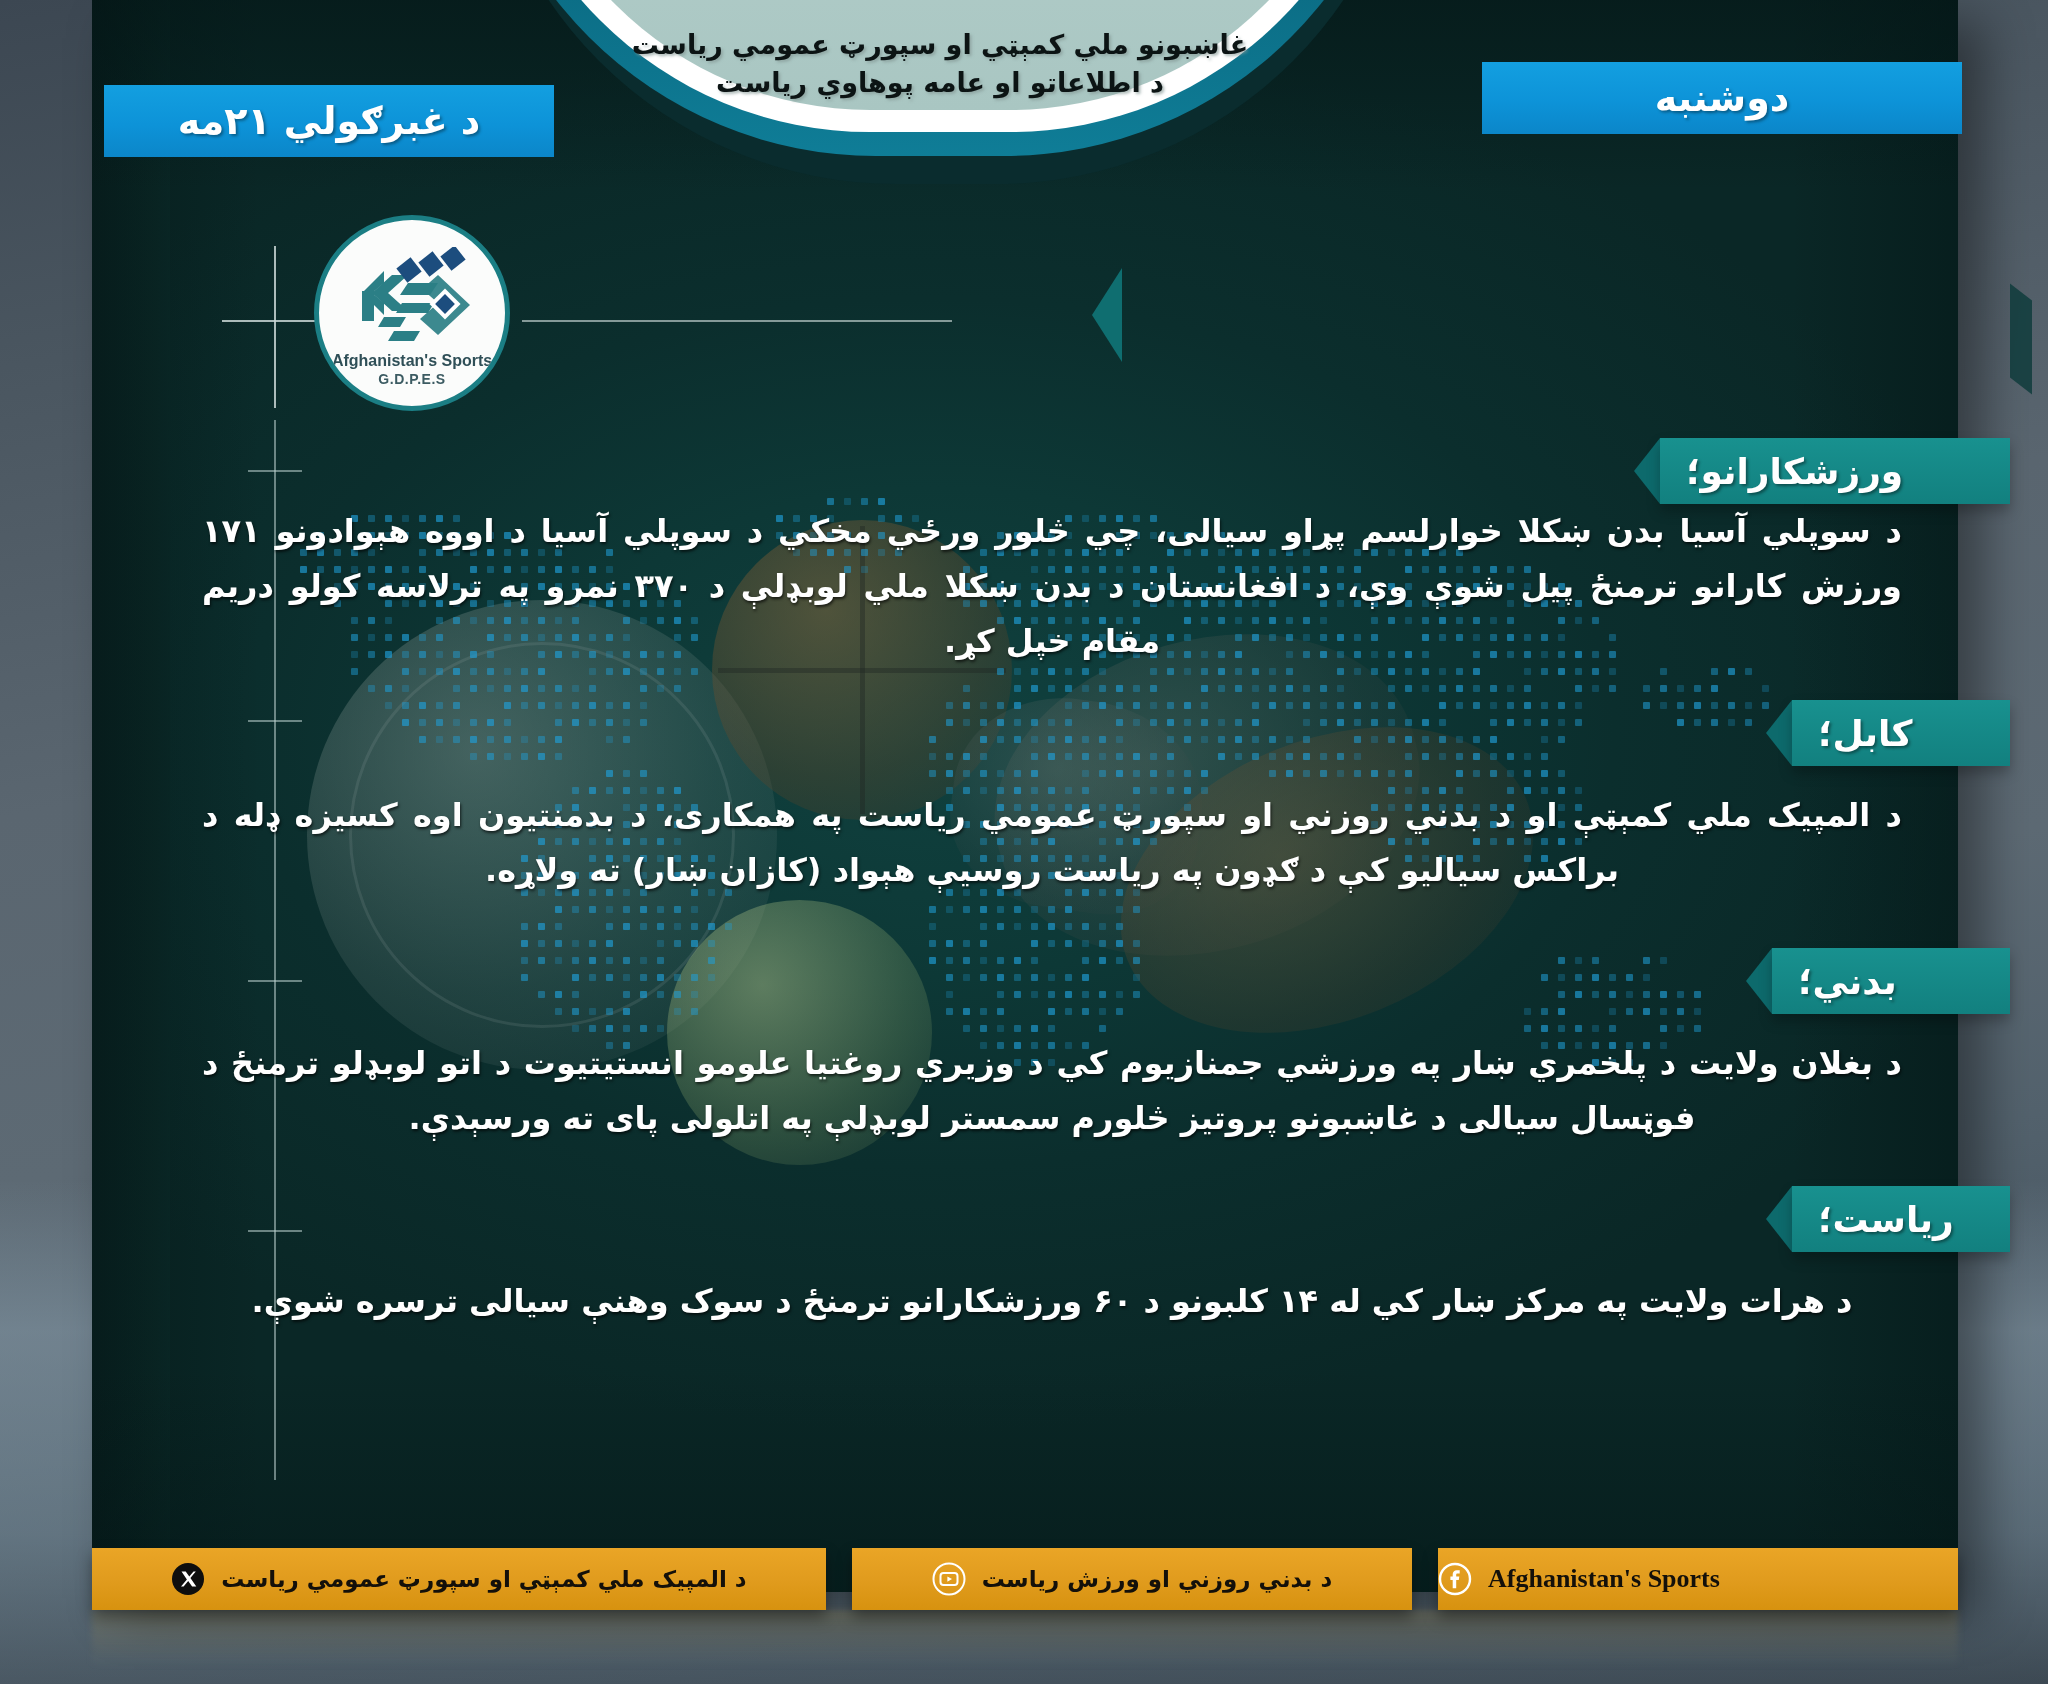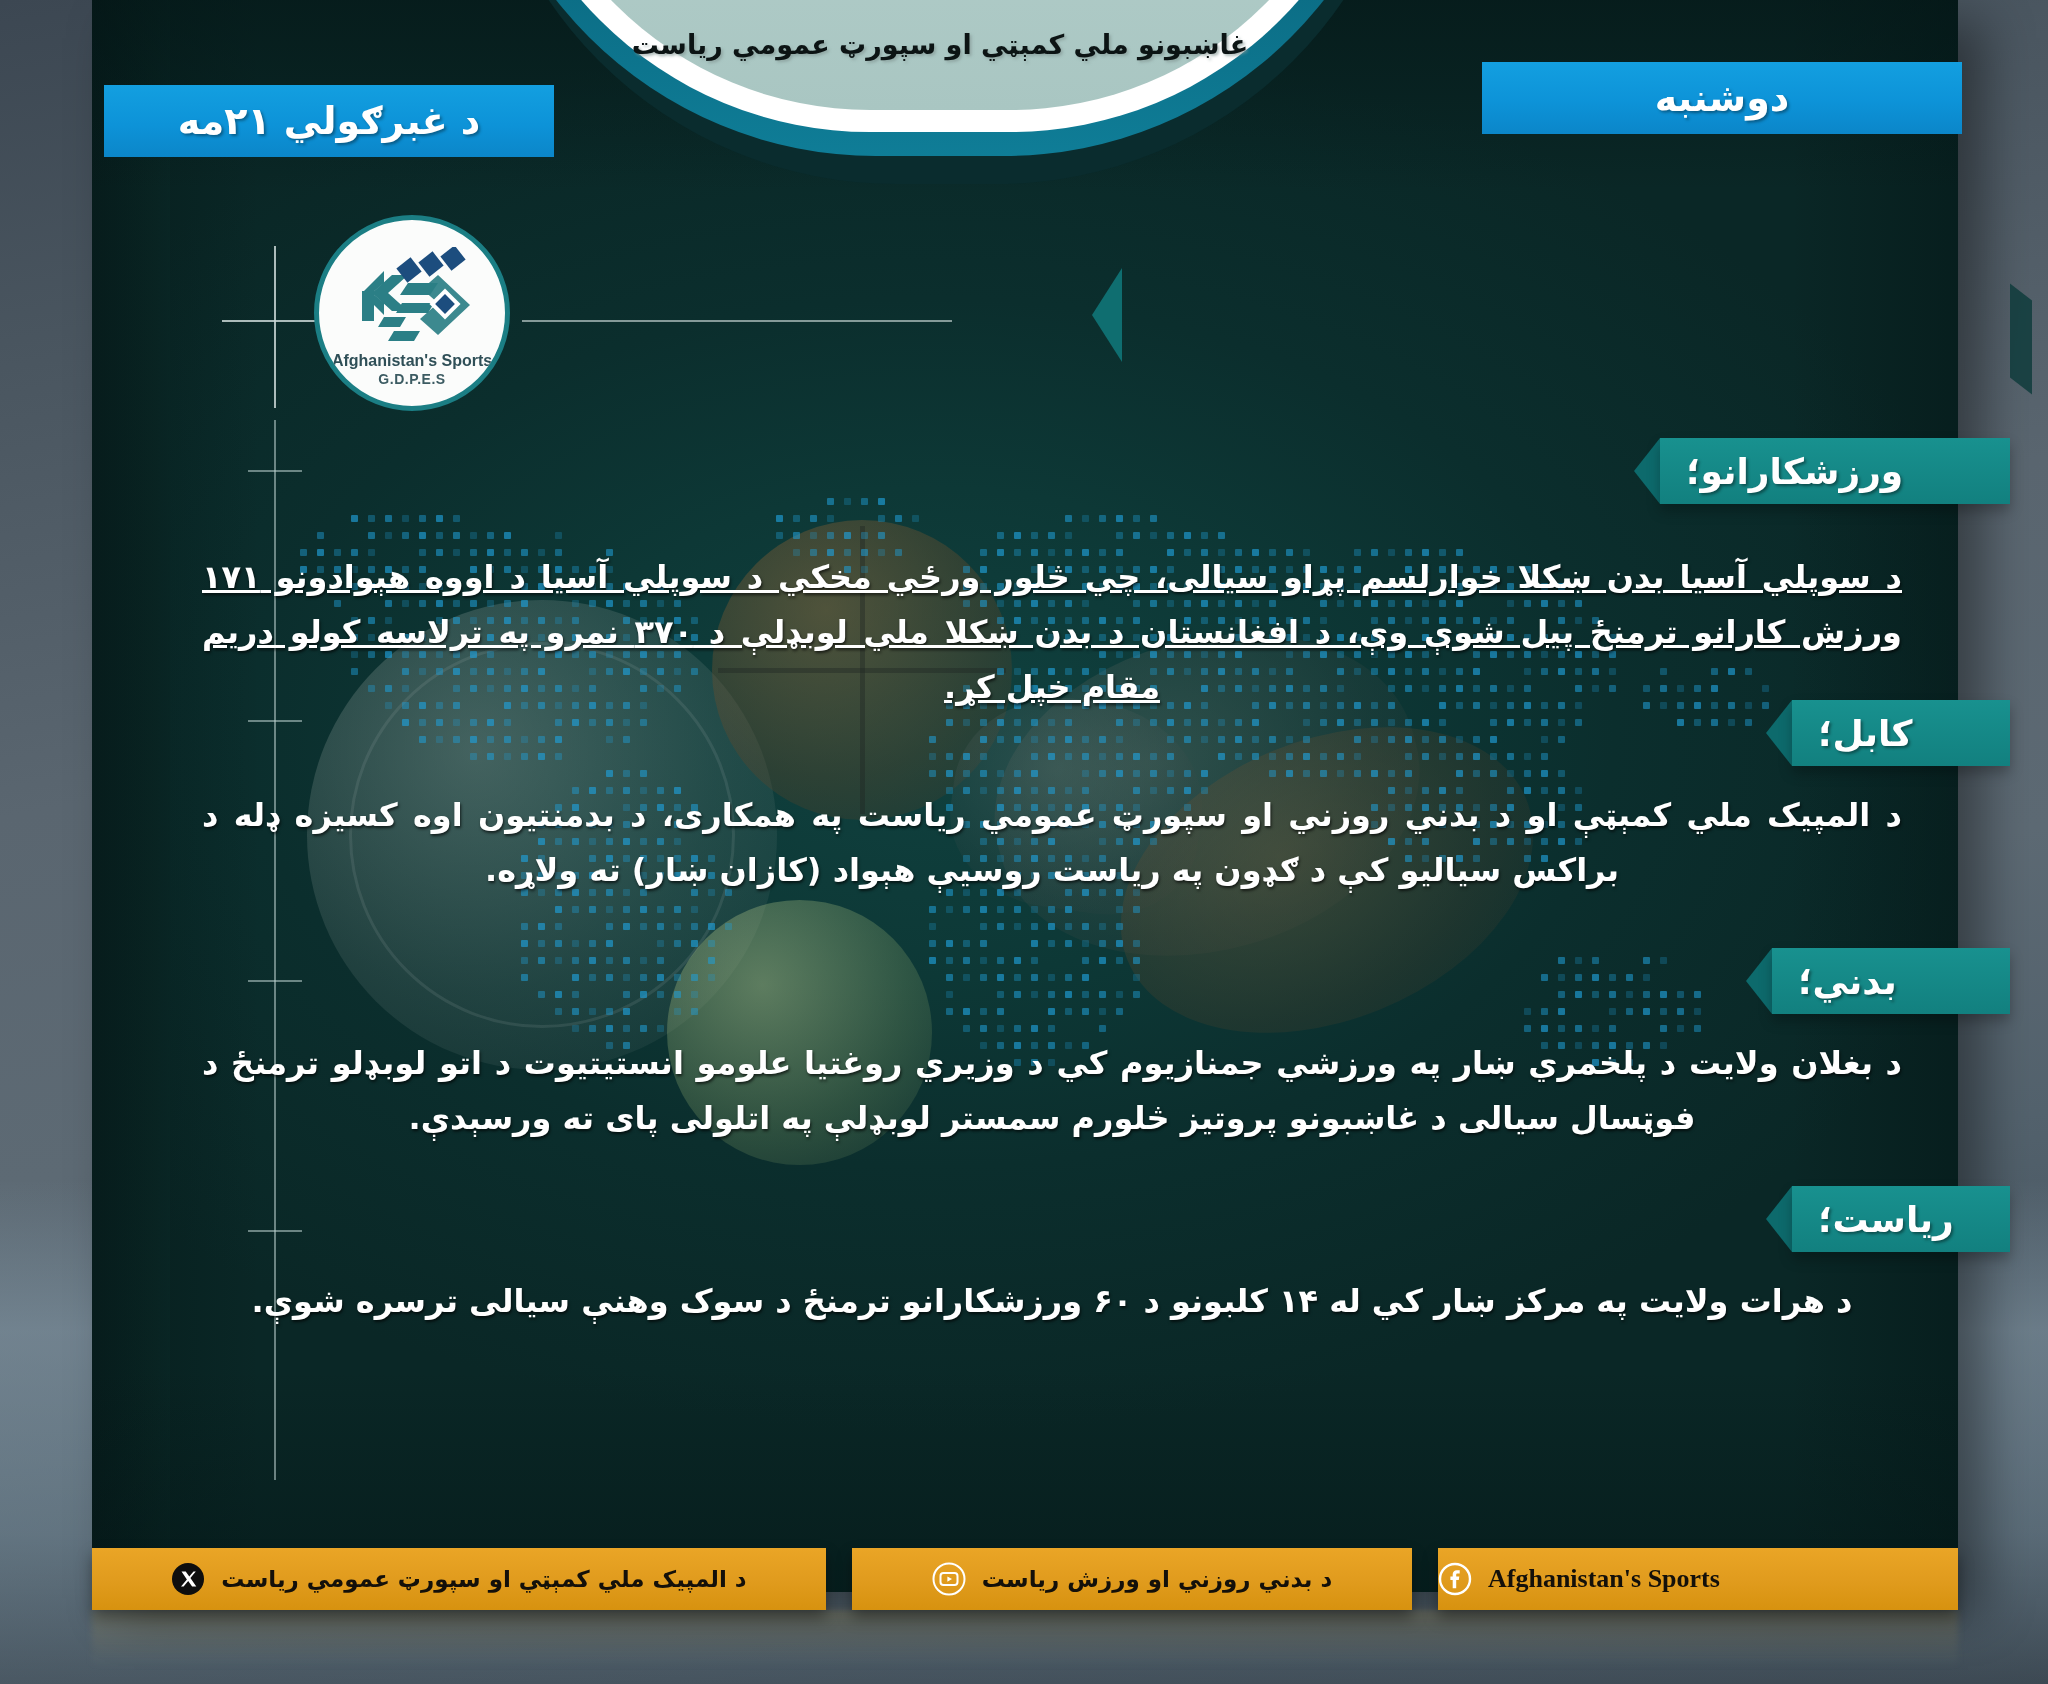--- a/index.html
+++ b/index.html
@@ -1484,40 +1484,41 @@
       <div id="logo-name">Afghanistan's Sports</div>
       <div id="logo-sub">G.D.P.E.S</div>
     </div>
 
     <div id="main-heading-shade"></div>
     <div id="main-heading-notch"></div>
 
     <div id="sections-host">
         <div class="section-tag-notch" style="left: 1542px; top: 438px;"></div>
         <div class="section-tag" style="left: 1568px; top: 438px; width: 350px;">ورزشکارانو؛</div>
-        <div class="section-body" style="left: 110px; top: 550px; width: 1700px; text-decoration: underline;">د سوپلي آسیا بدن ښکلا خوارلسم پړاو سیالی، چي څلور ورځي مخکي د سوپلي آسیا د اووه هېوادونو ۱۷۱ ورزش کارانو ترمنځ پیل شوې وې، د افغانستان د بدن ښکلا ملي لوبډلې د ۳۷۰ نمرو په ترلاسه کولو دریم مقام خپل کړ.</div>
+        <div class="section-body" style="left: 110px; top: 504px; width: 1700px;">د سوپلي آسیا بدن ښکلا خوارلسم پړاو سیالی، چي څلور ورځي مخکي د سوپلي آسیا د اووه هېوادونو ۱۷۱ ورزش کارانو ترمنځ پیل شوې وې، د افغانستان د بدن ښکلا ملي لوبډلې د ۳۷۰ نمرو په ترلاسه کولو دریم مقام خپل کړ.</div>
         <div class="section-tag-notch" style="left: 1674px; top: 700px;"></div>
         <div class="section-tag" style="left: 1700px; top: 700px; width: 218px;">کابل؛</div>
         <div class="section-body" style="left: 110px; top: 788px; width: 1700px;">د المپیک ملي کمېټې او د بدني روزني او سپورټ عمومي ریاست په همکاری، د بدمنتیون اوه کسیزه ډله د براکس سیالیو کې د ګډون په ریاست روسیې هېواد (کازان ښار) ته ولاړه.</div>
         <div class="section-tag-notch" style="left: 1654px; top: 948px;"></div>
         <div class="section-tag" style="left: 1680px; top: 948px; width: 238px;">بدني؛</div>
         <div class="section-body" style="left: 110px; top: 1036px; width: 1700px;">د بغلان ولایت د پلخمري ښار په ورزشي جمنازیوم کي د وزیري روغتیا علومو انستیتیوت د اتو لوبډلو ترمنځ د فوټسال سیالی د غاښبونو پروتیز څلورم سمستر لوبډلې په اتلولی پای ته ورسېدې.</div>
         <div class="section-tag-notch" style="left: 1674px; top: 1186px;"></div>
         <div class="section-tag" style="left: 1700px; top: 1186px; width: 218px;">ریاست؛</div>
         <div class="section-body" style="left: 110px; top: 1274px; width: 1700px;">د هرات ولایت په مرکز ښار کي له ۱۴ کلبونو د ۶۰ ورزشکارانو ترمنځ د سوک وهنې سیالی ترسره شوې.</div>
       </div>
   </div>
 
   <div id="header-arc-wrap">
     <div id="header-arc-shadow"></div>
     <div id="header-arc-teal"></div>
     <div id="header-arc-white"></div>
     <div id="header-arc-inner">
       <div id="header-title">
         <div>غاښبونو ملي کمېټي او سپورټ عمومي ریاست</div>
+        <div>د اطلاعاتو او عامه پوهاوي ریاست</div>
       </div>
     </div>
   </div>
 
   <div class="ribbon" id="ribbon-date">د غبرګولي ۲۱مه</div>
   <div class="ribbon" id="ribbon-day">دوشنبه</div>
 
   <div id="footer-reflection"></div>
   <div id="footer">
 

